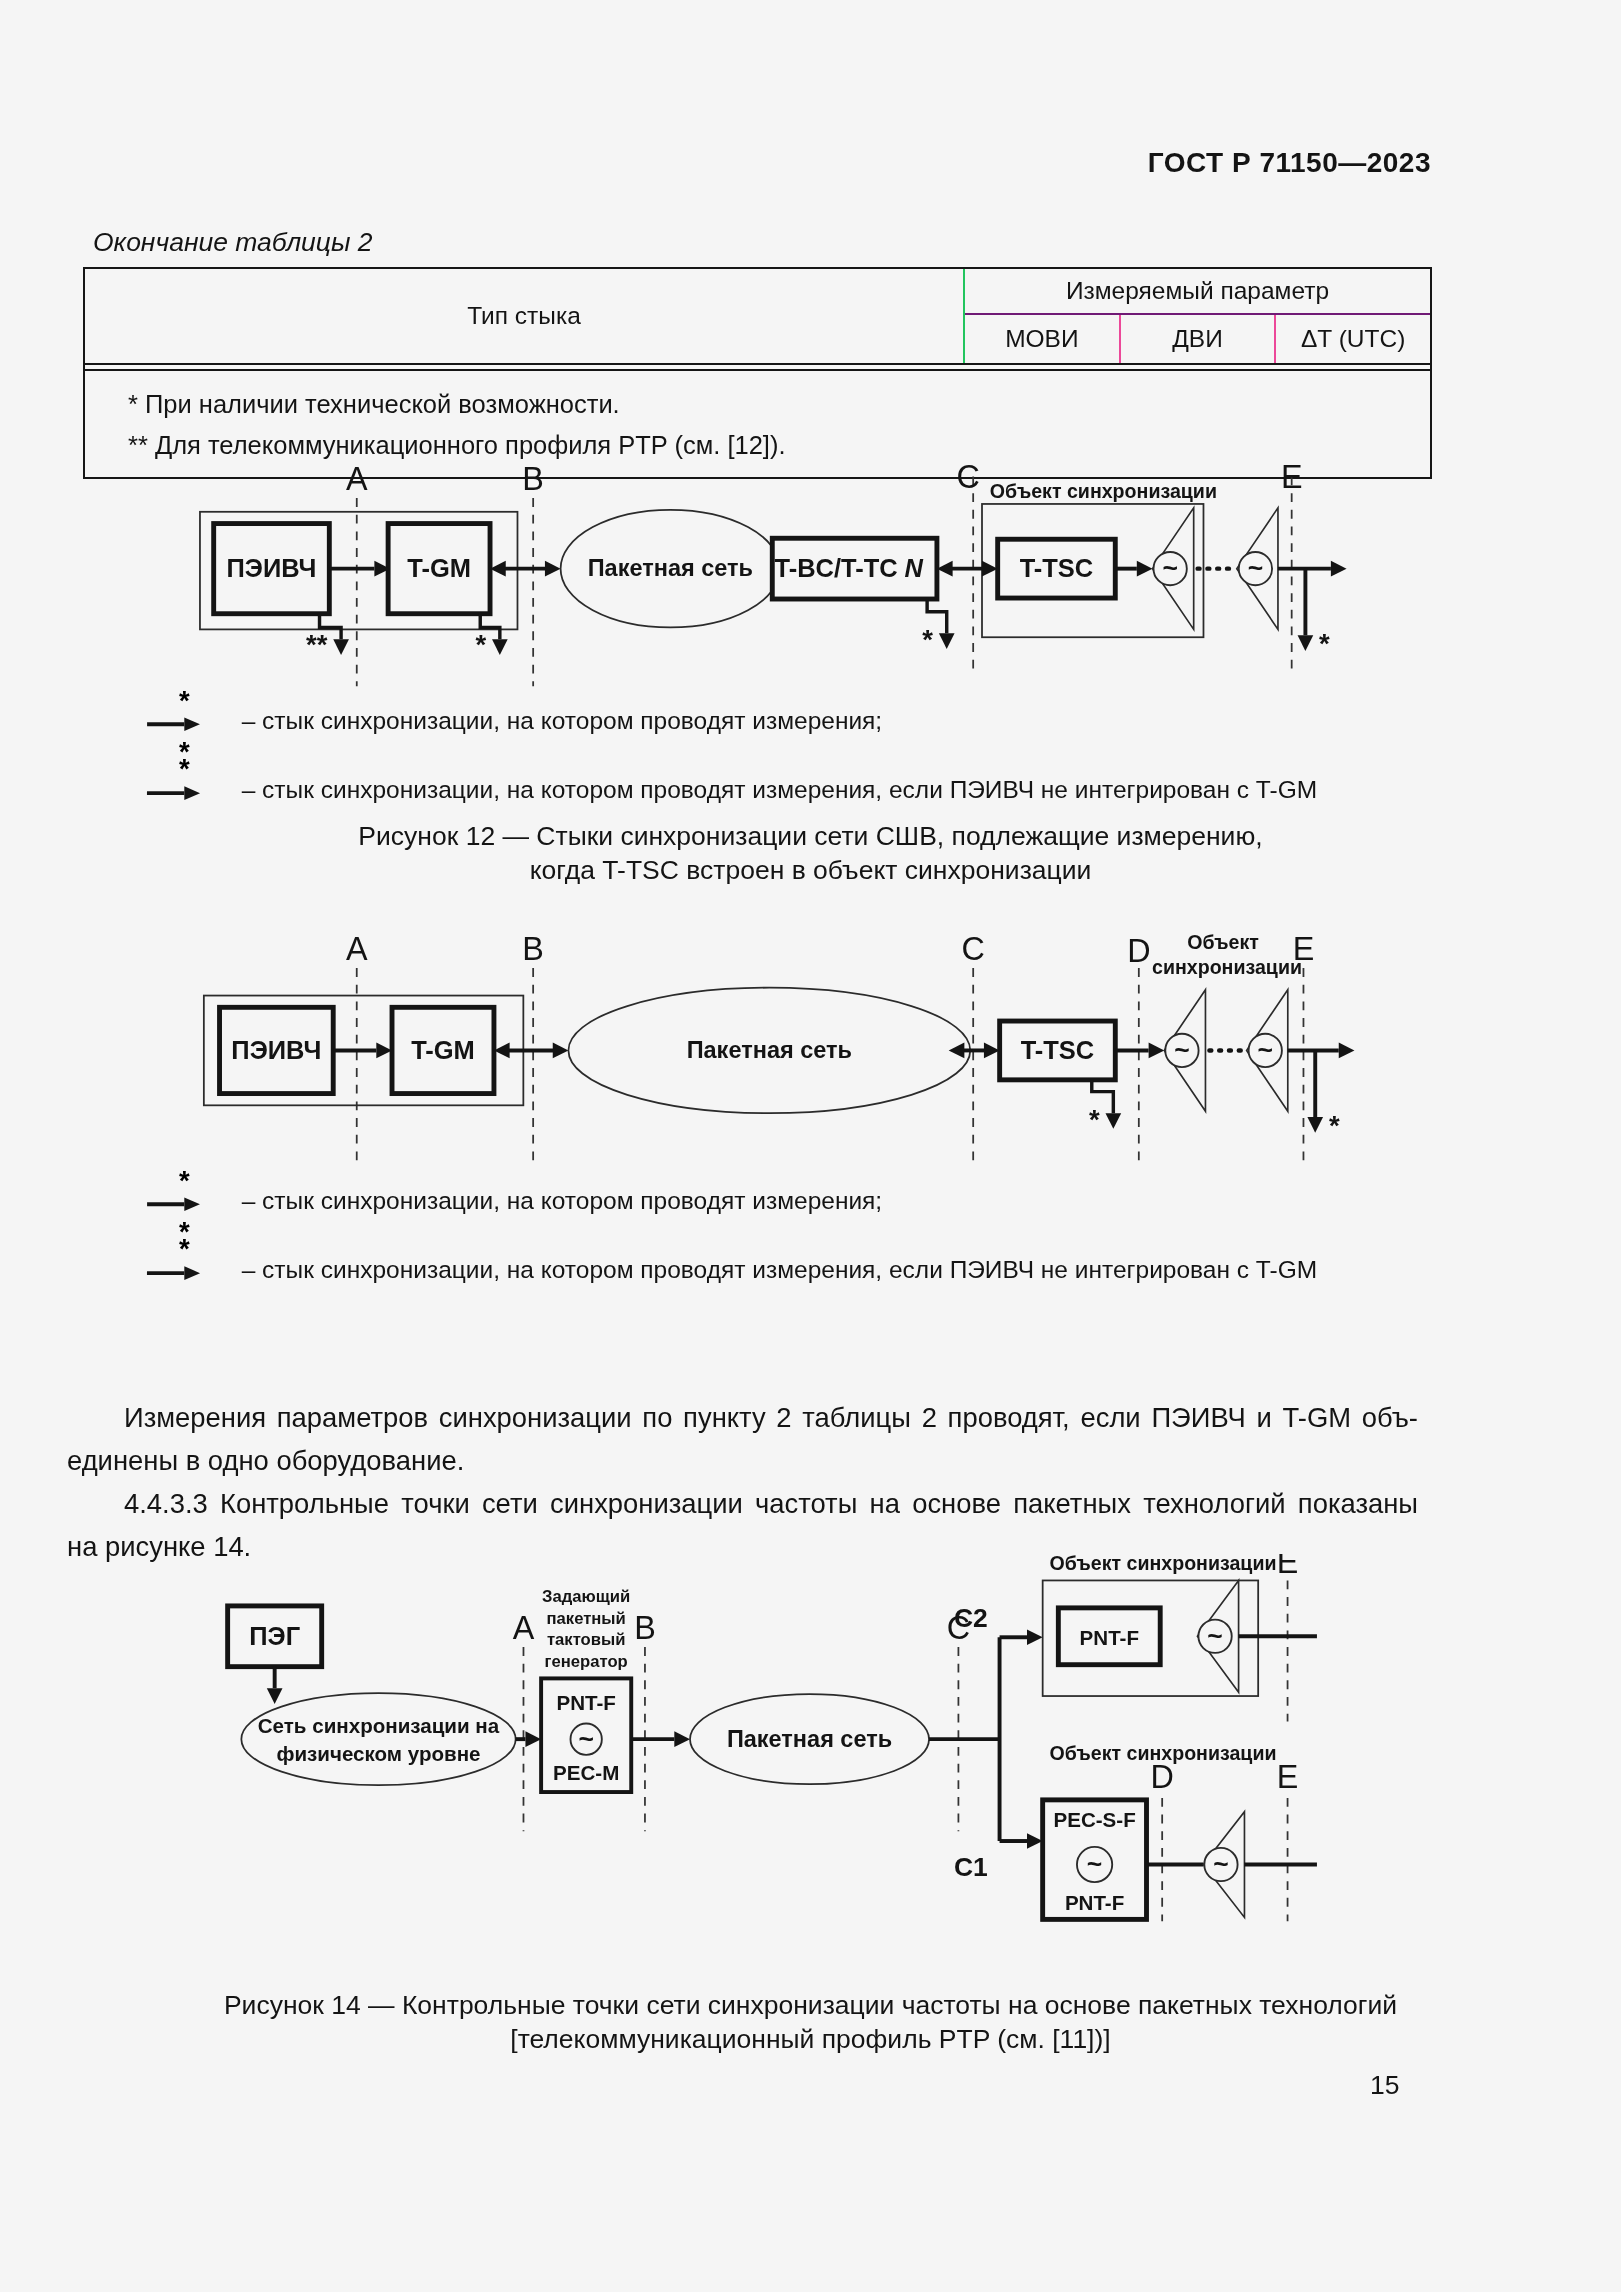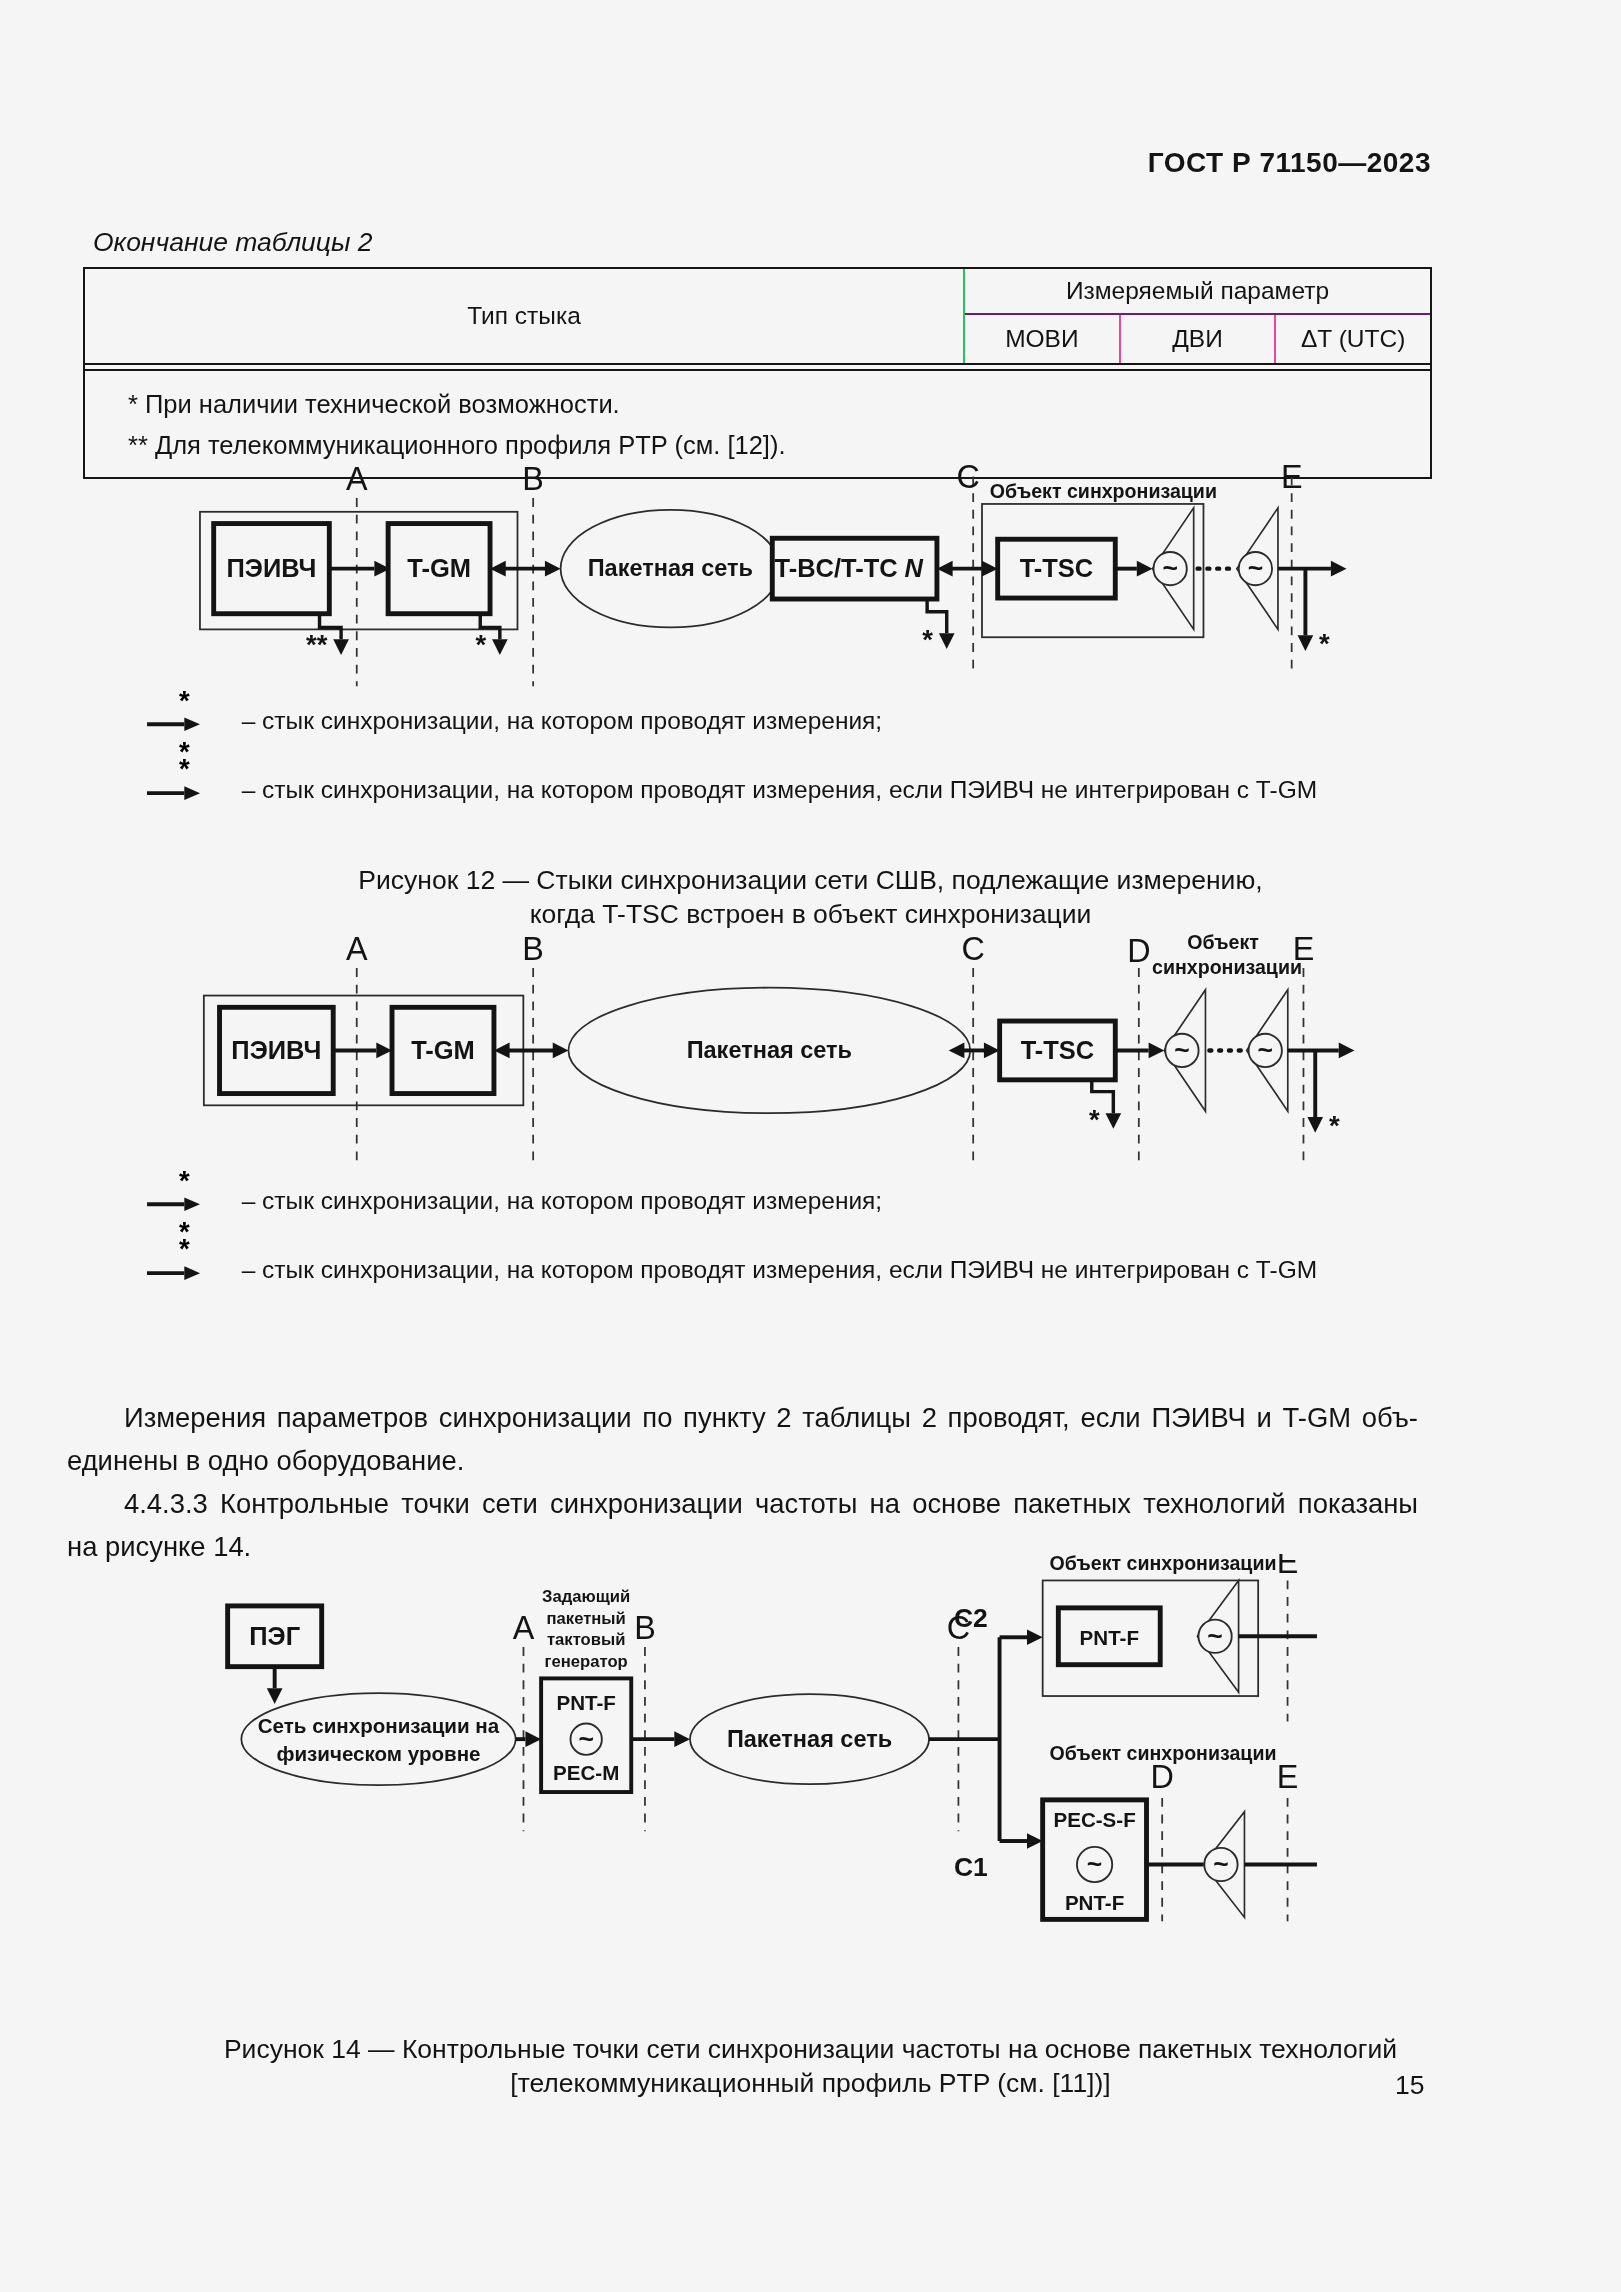--- a/index.html
+++ b/index.html
@@ -48,25 +48,25 @@
   .dots{stroke:#141414;stroke-width:4.5;stroke-dasharray:2 8;stroke-linecap:round;}
   .head{fill:#141414;stroke:none;}
   .clockt{fill:none;stroke:#2b2b2b;stroke-width:1.7;}
   .clockc{fill:#f5f5f5;stroke:#2b2b2b;stroke-width:1.9;}
 
   
   .legend-row{display:flex;align-items:flex-end;gap:13.7px;}
   .legend-row span{font-size:24.5px;font-weight:500;line-height:26.5px;padding-bottom:1px;white-space:nowrap;margin-left:24px;}
 
   
-  .caption{width:1621px;text-align:center;font-size:26.5px;line-height:34px;margin-top:44px;}
+  .caption{width:1621px;text-align:center;font-size:26.5px;line-height:34px;}
   .bodytext{left:67px;width:1351px;font-size:27.4px;line-height:43px;}
   .jline{text-align:justify;text-align-last:justify;}
   .indent{text-indent:57px;}
-  .pageno{left:1370px;top:2070px;font-size:26.5px;margin-left:25px;}
+  .pageno{left:1370px;top:2070px;font-size:26.5px;}
 </style>
 </head>
 <body>
 
 <div class="page">
 
   <div class="abs doc-header">ГОСТ Р 71150—2023</div>
   <div class="abs continuation">Окончание таблицы 2</div>
 
   <div class="abs gtable">

